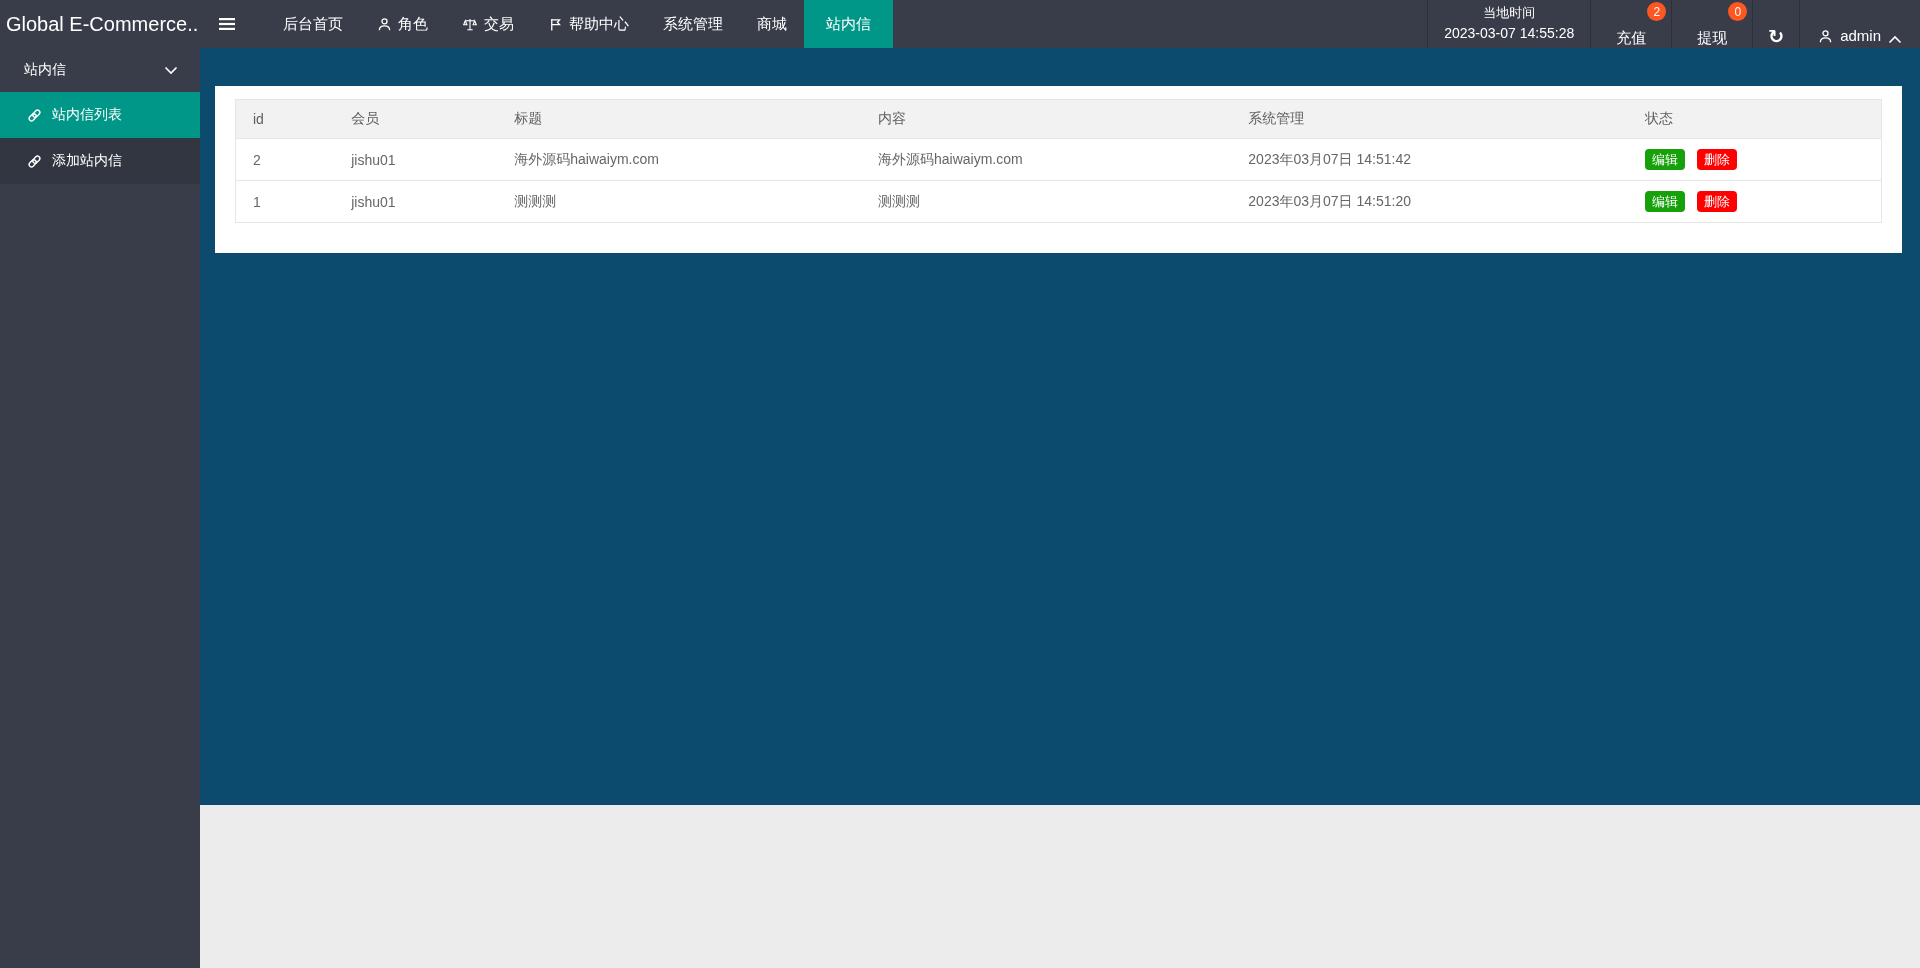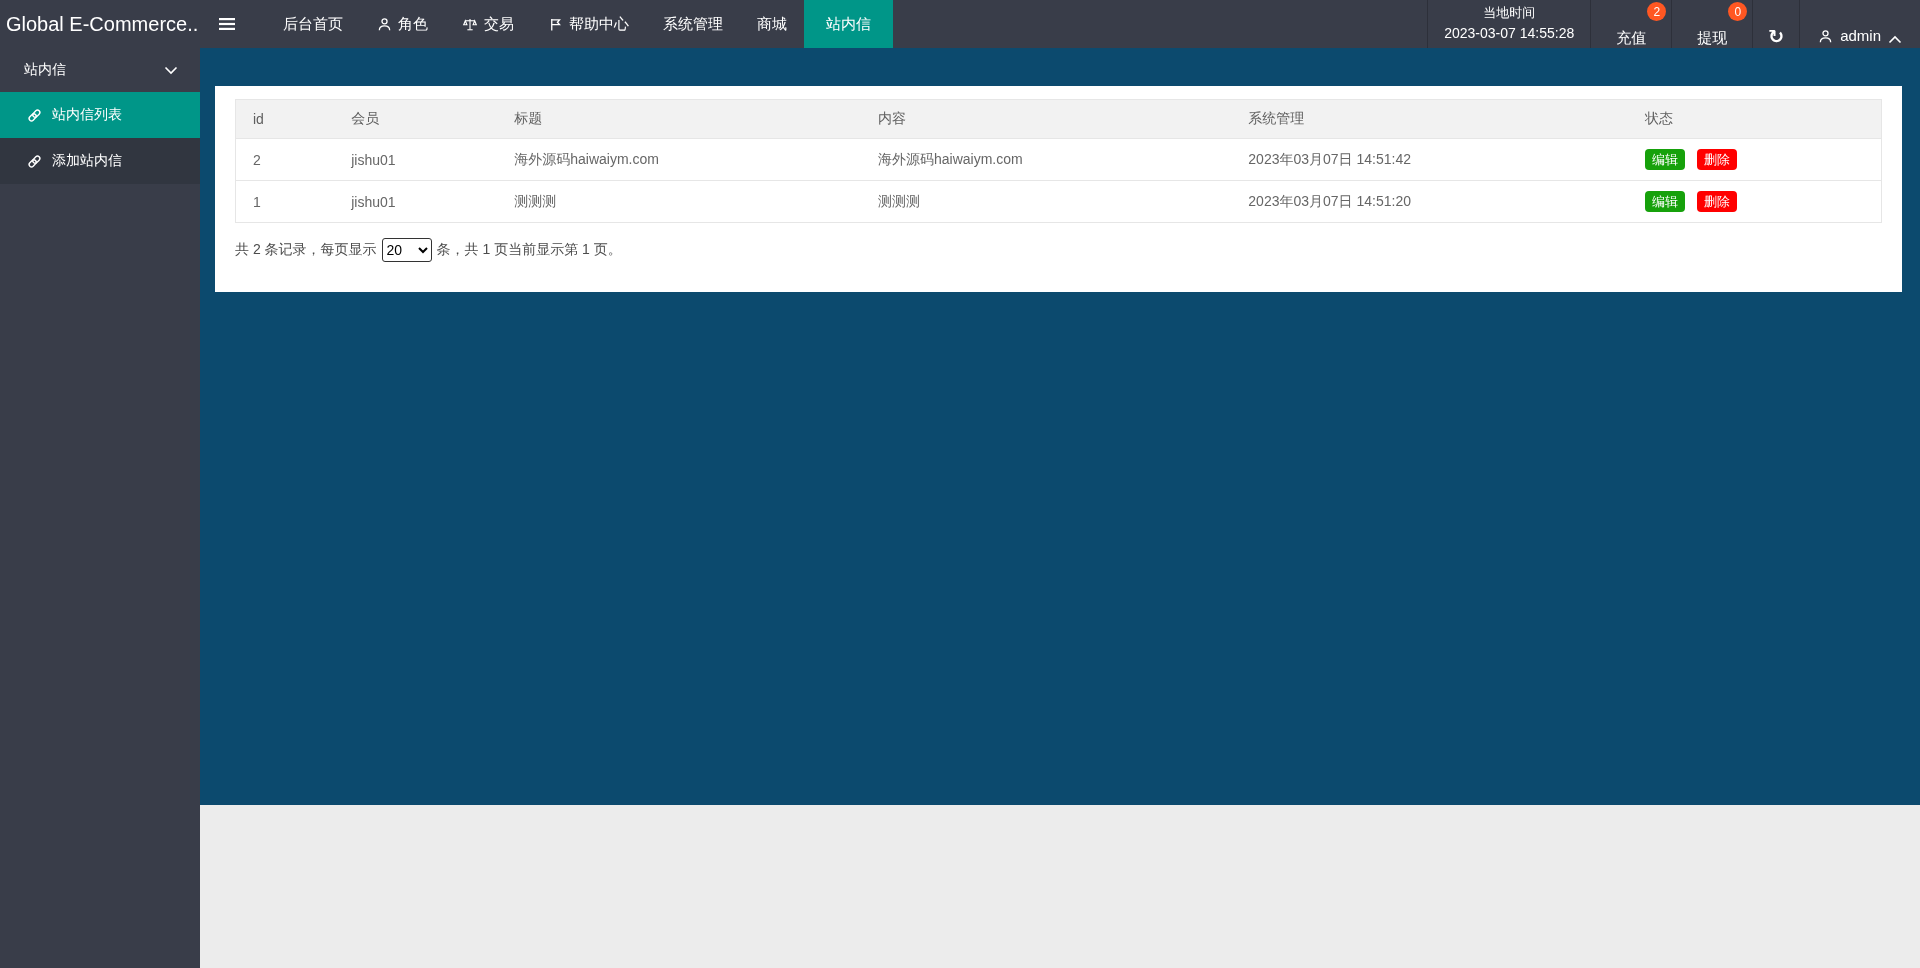--- a/index.html
+++ b/index.html
@@ -233,21 +233,14 @@
           <td>测测测</td>
           <td>2023年03月07日 14:51:20</td>
           <td>
             <span class="btn btn-edit">编辑</span>
             <span class="btn btn-del">删除</span>
           </td>
         </tr>
       </tbody>
     </table>
 
-    <div class="pager">
-      <span>共 2 条记录，每页显示</span>
-      <select>
-        <option selected="">20</option>
-      </select>
-      <span>条，共 1 页当前显示第 1 页。</span>
-    </div>
   </section>
 </main>
 
 </body></html>

